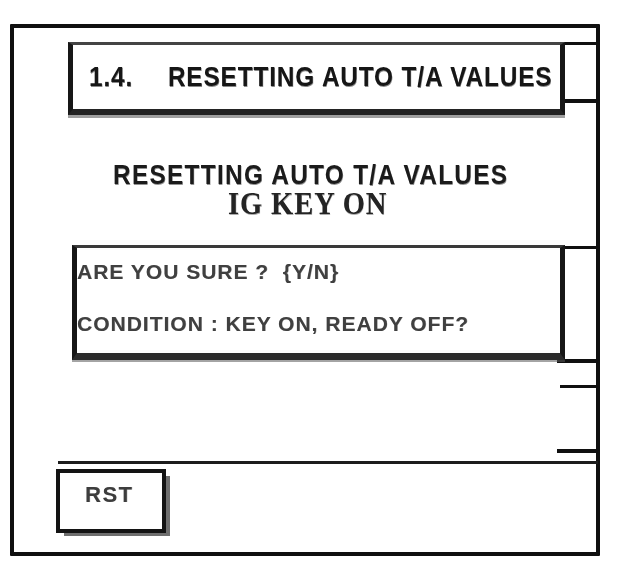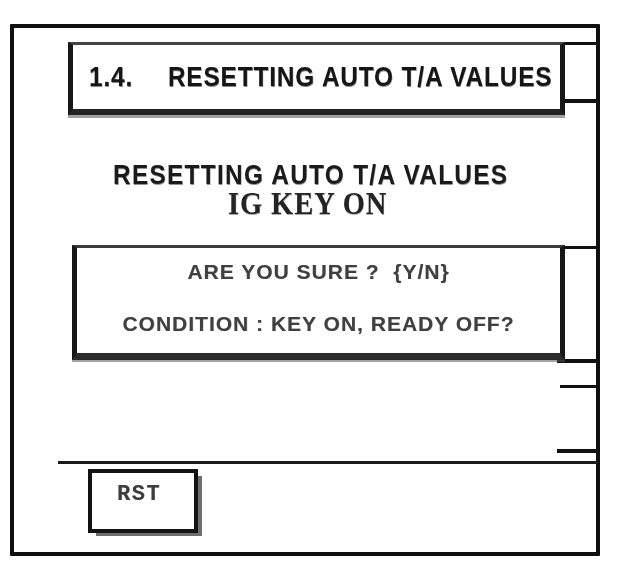--- a/index.html
+++ b/index.html
@@ -93,53 +93,52 @@
     color: #242424;
     letter-spacing: 1px;
     text-shadow: 0.5px 0.5px 0 rgba(70,70,70,.45);
   }
   .step-line .condense { transform: scaleX(0.92); transform-origin: 50% 50%; }
 
   .confirm-box {
     left: 72px; top: 245px;
     width: 493px; height: 115px;
     padding-top: 12px;
-    text-align: center;
+    text-align: left;
   }
   .press-box {
     left: 72px; top: 383px;
     width: 493px; height: 70px;
     padding-top: 9px;
     text-align: center;
   }
 
   .screen-text {
     font-size: 21px;
     font-weight: bold;
     color: #404040;
     letter-spacing: 1px;
     white-space: pre;
     text-shadow: 0.4px 0.4px 0 rgba(120,120,120,.6);
   }
   .confirm-box .line2 { margin-top: 28px; }
 
   .rst-button {
     position: absolute;
-    left: 88px; top: 469px;
+    left: 56px; top: 469px;
     width: 110px; height: 64px;
     background: #ffffff;
     border: 4px solid #131313;
     box-shadow: 6px 5px 0 -2px #6e6e6e;
     padding: 9px 0 4px 25px;
     font-size: 22px;
     font-weight: bold;
     color: #3d3d3d;
     letter-spacing: 1.5px;
     text-shadow: 0.4px 0.4px 0 rgba(120,120,120,.6);
-    font-family: Liberation Mono, monospace;
   }
 </style>
 </head>
 <body>
 
 <div class="stage">
 
   <div class="outer-frame"></div>
 
   <div class="rule rule-r1"></div>

